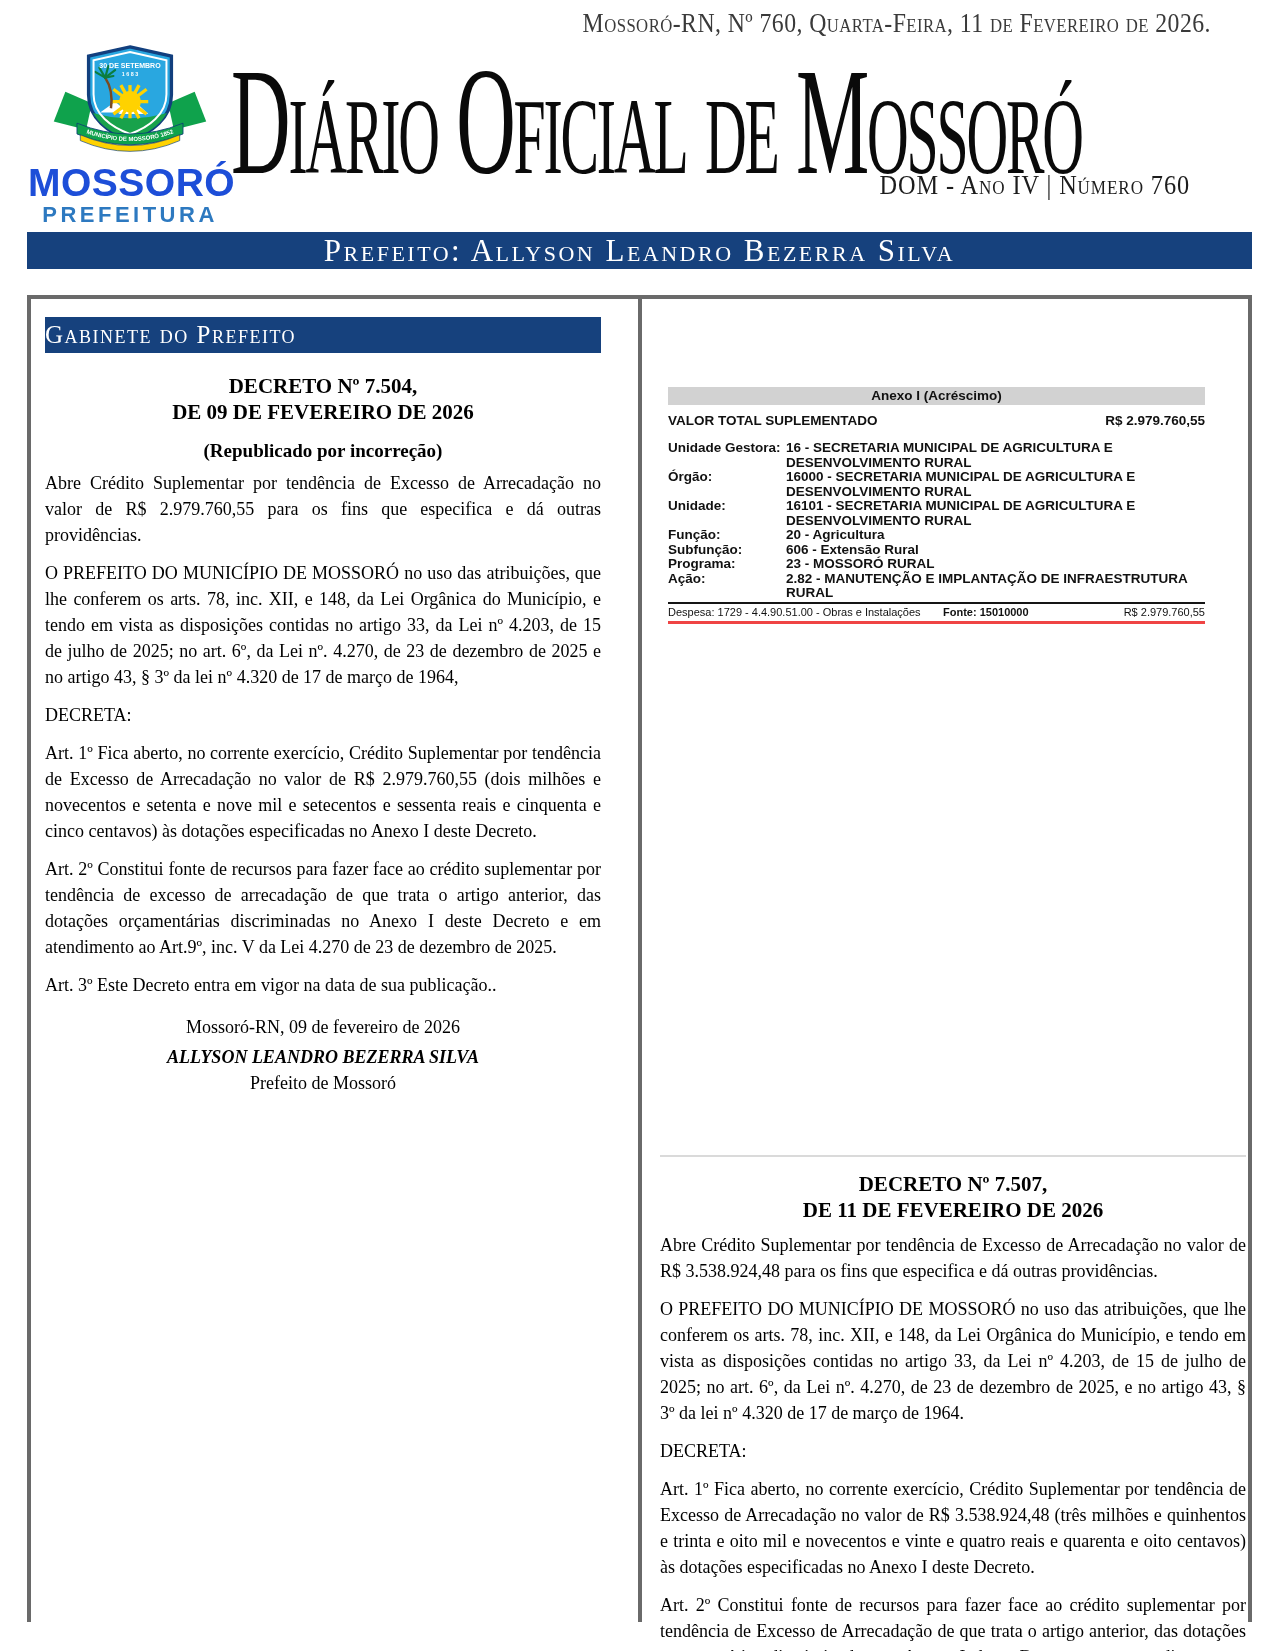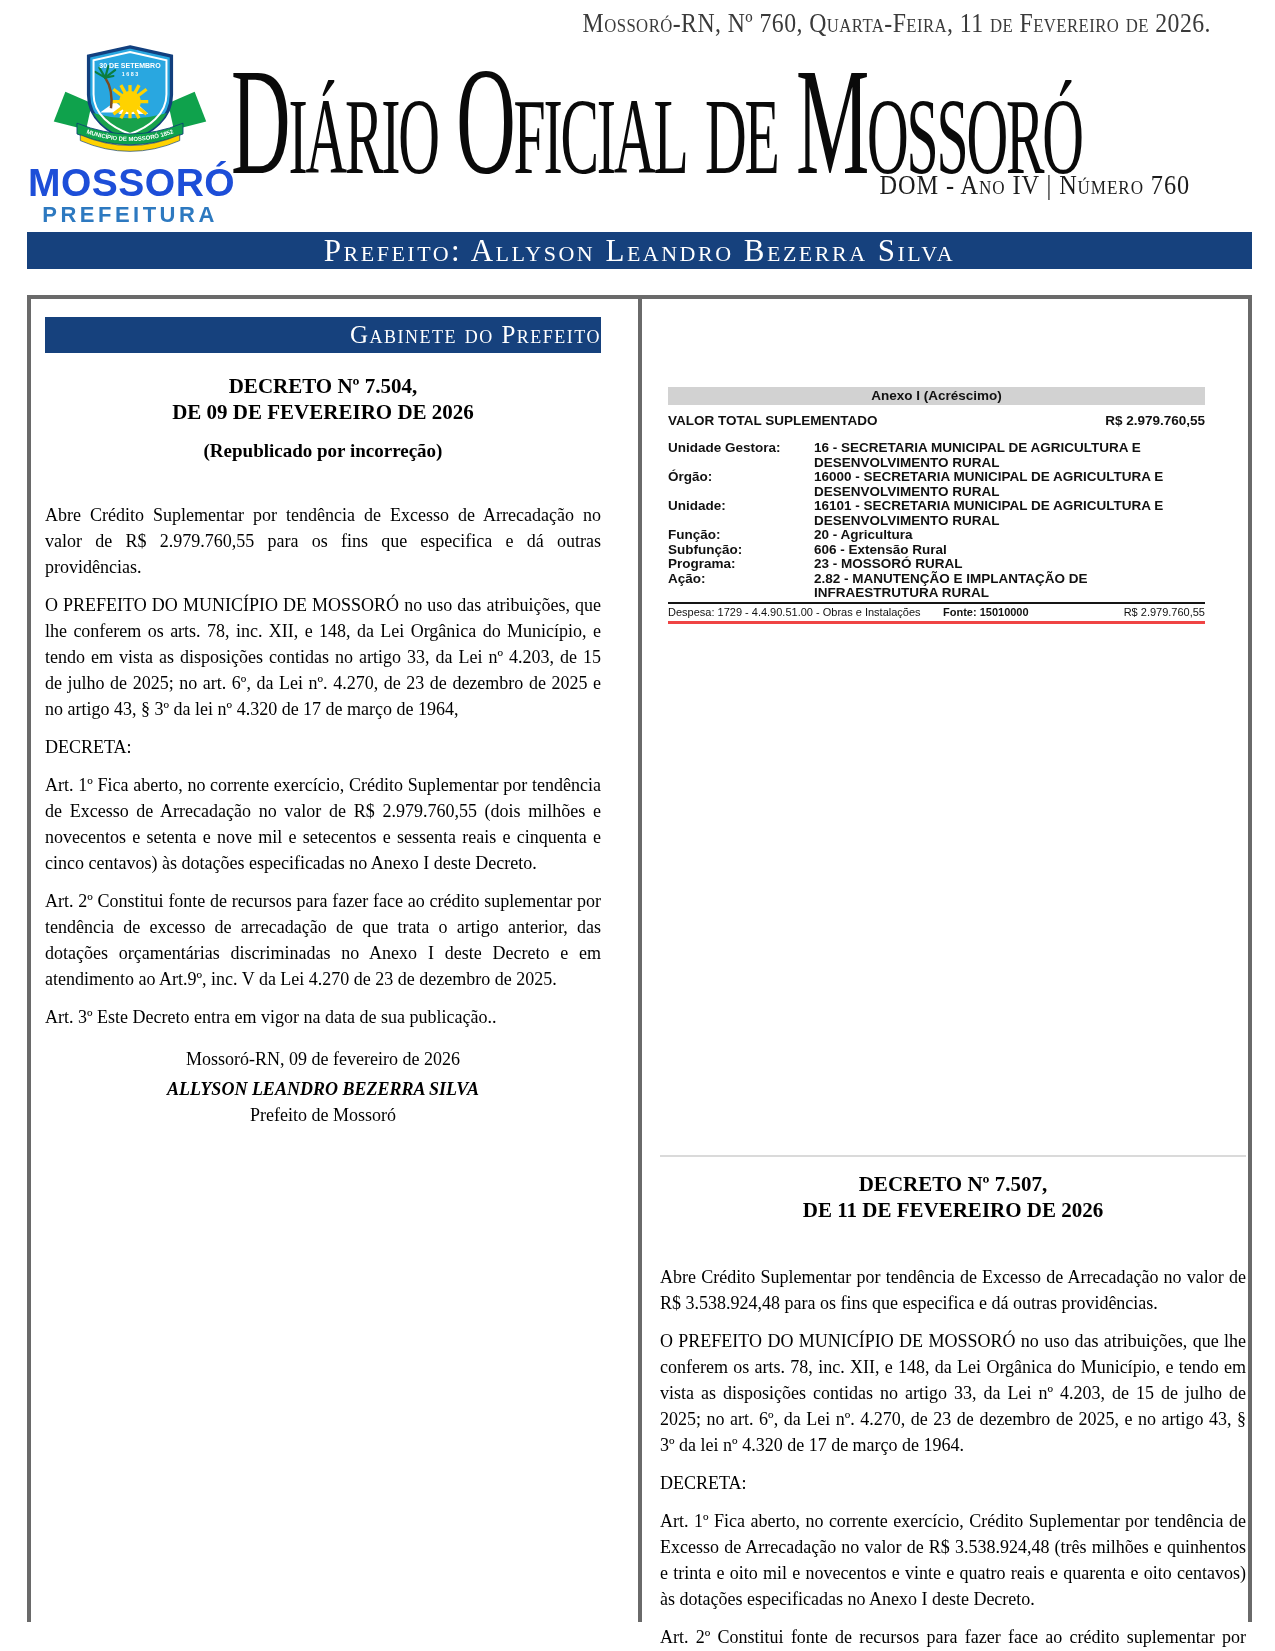--- a/index.html
+++ b/index.html
@@ -24,37 +24,37 @@
   .prefeito-banner{position:absolute;top:232px;left:27px;width:1225px;height:37px;background:#16417d;
     color:#fff;text-align:center;font-size:31px;line-height:37px;letter-spacing:2.5px;}
 
   
   .frame{position:absolute;top:295px;left:27px;width:1225px;height:1327px;border-top:4px solid #6a6a6a;}
   .vline{position:absolute;top:0;width:4px;height:1323px;background:#6a6a6a;}
   .vline.l{left:0;} .vline.m{left:611px;} .vline.r{left:1221px;}
 
   
   .col-left{position:absolute;top:18px;left:18px;width:556px;}
-  .section-banner{height:36px;background:#16417d;color:#fff;text-align:right;
+  .section-banner{height:36px;background:#16417d;color:#fff;text-align:left;
     font-size:25px;line-height:36px;letter-spacing:1.5px;}
   .decree-head{margin-top:20px;text-align:center;font-weight:bold;font-size:21px;line-height:1.25;}
   .repub{margin-top:14px;text-align:center;font-weight:bold;font-size:19px;}
   .body-p{margin:0;margin-top:12px;font-size:18px;line-height:26px;text-align:justify;}
-  .body-p.first{margin-top:40px;}
+  .body-p.first{margin-top:8px;}
   .center-p{margin:0;margin-top:16px;text-align:center;font-size:18px;line-height:26px;}
   .sig-name{margin-top:4px;font-weight:bold;font-style:italic;}
   .sig-role{margin-top:0;}
 
   
   .annex{position:absolute;top:88px;left:641px;width:537px;
     font-family:"Liberation Sans",sans-serif;font-size:13.5px;font-weight:bold;color:#111;}
   .annex-title{height:18px;line-height:18px;background:#d2d2d2;text-align:center;}
   .annex-total{display:flex;justify-content:space-between;margin-top:8px;}
   .annex-rows{margin-top:13px;}
-  .trow{display:grid;grid-template-columns:118px 1fr;line-height:14.5px;gap:28px;}
+  .trow{display:grid;grid-template-columns:118px 1fr;line-height:14.5px;}
   .despesa{display:flex;margin-top:1px;border-top:2px solid #151515;border-bottom:3px solid #ef4444;
     padding:2px 0 3px;font-weight:normal;font-size:11px;}
   .d-left{flex:1;} .d-fonte{width:150px;font-weight:bold;} .d-val{width:112px;text-align:right;}
 
   
   .right-hr{position:absolute;top:856px;left:633px;width:586px;height:2px;background:#dadada;}
   .right-decree{position:absolute;top:872px;left:633px;width:586px;}
   .right-decree .decree-head{margin-top:0;}
 </style>
 </head>

